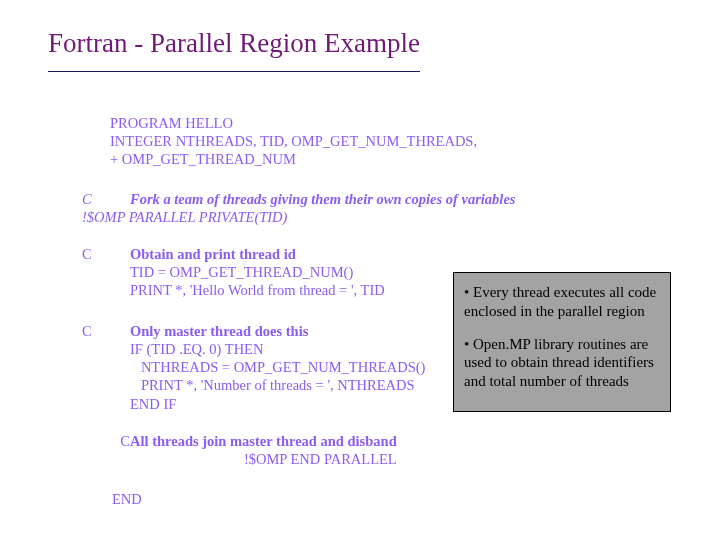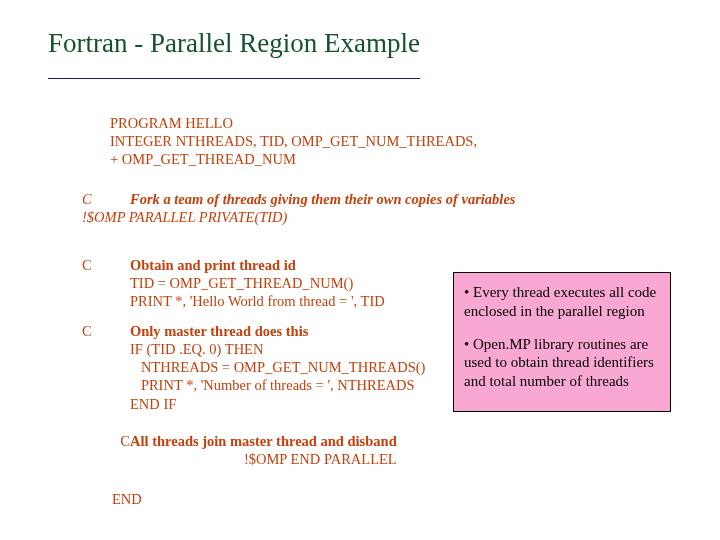--- a/index.html
+++ b/index.html
@@ -10,49 +10,49 @@
     background: #ffffff;
     font-family: "Times New Roman", Times, serif;
     position: relative;
     box-sizing: border-box;
   }
   .title {
     position: absolute;
     top: 28px;
     left: 48px;
     font-size: 27px;
-    color: #14532d;
+    color: #701a75;
     border-bottom: 1.5px solid #1a1a66;
-    padding-bottom: 19px;
+    padding-bottom: 12px;
   }
   .code-block {
     position: absolute;
     left: 82px;
     font-size: 14.5px;
     line-height: 1.25;
-    color: #c2410c;
+    color: #8b5cf6;
     white-space: pre;
   }
   .decl       { top: 114px; left: 110px; }
   .fork       { top: 190px; font-style: italic; }
-  .obtain     { top: 256px; }
+  .obtain     { top: 245px; }
   .master     { top: 322px; }
   .join       { top: 432px; text-align: right; }
   .end        { top: 490px; left: 112px; }
   .commentC {
     display: inline-block;
     width: 48px;
   }
   .box {
     position: absolute;
     top: 272px;
     left: 453px;
     width: 218px;
     border: 1px solid #000;
-    background: #f9a8d4;
+    background: #a3a3a3;
     font-size: 15px;
     line-height: 1.25;
     padding: 10px 10px 12px 10px;
     box-sizing: border-box;
     color: #000;
   }
   .box p {
     margin: 0 0 14px 0;
   }
   .box p:last-child {

